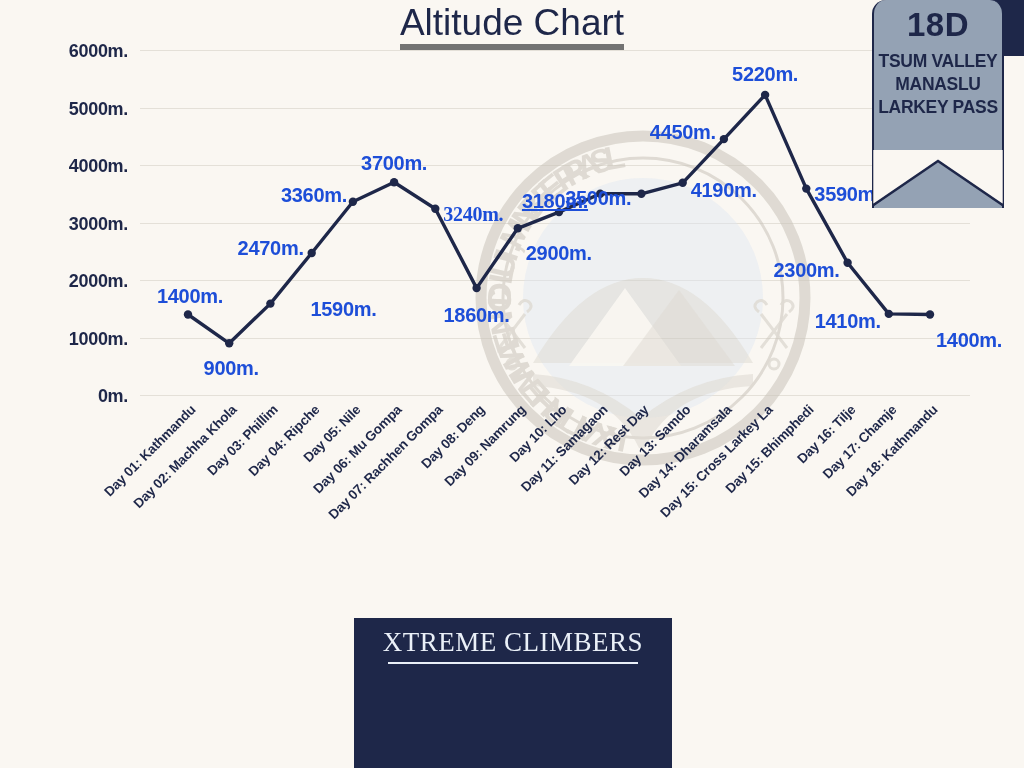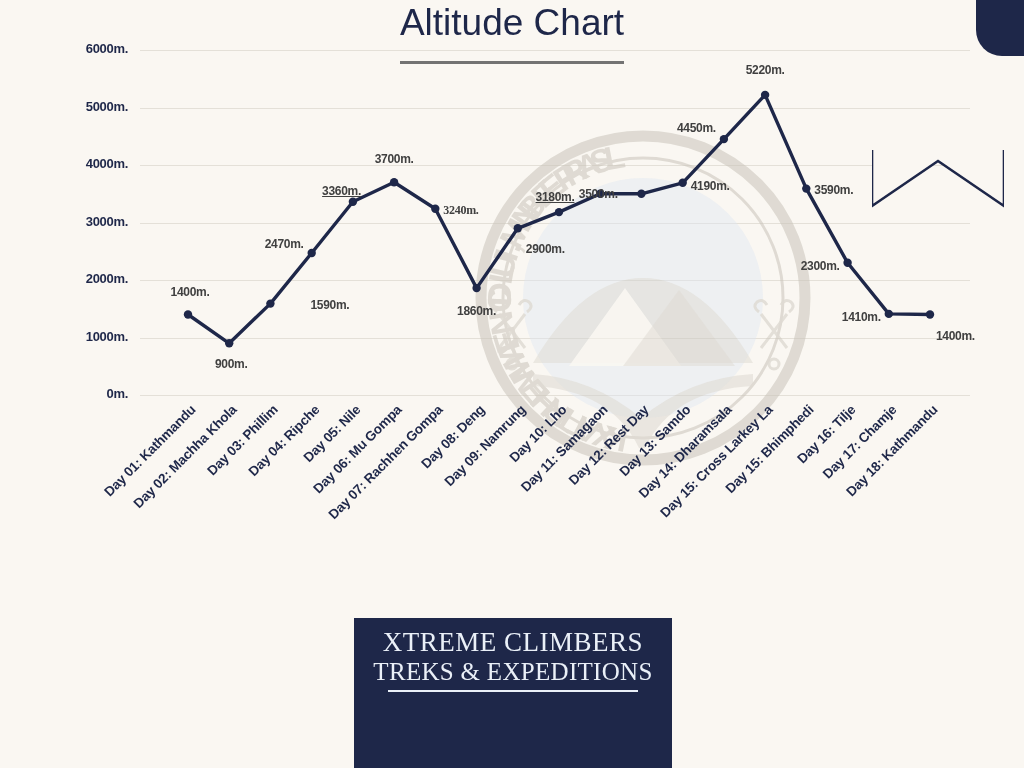--- a/index.html
+++ b/index.html
@@ -12,39 +12,39 @@
   #stage { position:relative; width:1024px; height:768px; background:#FAF7F2; }
 
   
   .chart-title {
     position:absolute; left:0; top:2px; width:1024px;
     text-align:center;
     font-size:37px; font-weight:400; color:#1E2749;
     letter-spacing:0px;
   }
   .chart-title span {
-    border-bottom:3px solid #737373;
-    padding-bottom:18px;
+    border-bottom:7px solid #737373;
+    padding-bottom:1px;
   }
 
   
   #plot {
     position:absolute;
     left:140px; top:50px;
     width:830px; height:345px;
   }
   .gridline {
     position:absolute; left:0; width:830px; height:1px;
     background:#E4E0D8;
   }
   .ylabel {
     position:absolute;
     left:-138px; width:126px;
     text-align:right;
-    font-size:13px; font-weight:bold; color:#1E2749;
+    font-size:18px; font-weight:bold; color:#1E2749;
     transform:translateY(-9px);
     letter-spacing:-0.3px;
   }
 
   
   #watermark {
     position:absolute;
     left:333px; top:78px;
     width:340px; height:340px;
     opacity:0.55;
@@ -52,21 +52,21 @@
   }
 
   
   #series-svg {
     position:absolute; left:0; top:0;
     width:830px; height:345px;
     overflow:visible;
   }
   .dlabel {
     position:absolute;
-    font-size:12px; font-weight:bold; color:#404040;
+    font-size:20px; font-weight:bold; color:#1d4ed8;
     white-space:nowrap;
     letter-spacing:-0.3px;
   }
 
   
   #xlabels { position:absolute; left:140px; top:398px; width:830px; height:0; }
   .xlabel {
     position:absolute;
     top:4px;
     font-size:13.5px; font-weight:bold; color:#1E2749;
@@ -213,21 +213,21 @@
           <circle cx="748.8" cy="263.9" r="4.2" fill="#1E2749"></circle>
           <circle cx="790.0" cy="264.5" r="4.2" fill="#1E2749"></circle>
         </g>
     </svg>
 
     <div id="dlabels">
         <div class="dlabel" style="left: 50px; top: 234.5px; transform: translateX(-50%);">1400m.</div>
         <div class="dlabel" style="left: 91.2222px; top: 307.25px; transform: translateX(-50%);">900m.</div>
         <div class="dlabel" style="left: 138.444px; top: 247.575px; margin-left: 32px;">1590m.</div>
         <div class="dlabel" style="left: 163.667px; top: 186.975px; transform: translateX(-100%);">2470m.</div>
-        <div class="dlabel" style="left: 221px; top: 133.8px; transform: translateX(-100%); text-decoration: underline;">3360m.</div>
+        <div class="dlabel" style="left: 207px; top: 133.8px; transform: translateX(-100%);">3360m.</div>
         <div class="dlabel" style="left: 254.111px; top: 102.25px; transform: translateX(-50%);">3700m.</div>
         <div class="dlabel" style="left: 303.333px; top: 152.7px; font-family: Liberation Serif, serif;">3240m.</div>
         <div class="dlabel" style="left: 336.556px; top: 254.05px; transform: translateX(-50%);">1860m.</div>
         <div class="dlabel" style="left: 385.778px; top: 184.25px; margin-top: 8px;">2900m.</div>
         <div class="dlabel" style="left: 415px; top: 140.15px; transform: translateX(-50%); text-decoration: underline;">3180m.</div>
         <div class="dlabel" style="left: 458.222px; top: 137px; transform: translateX(-50%);">3500m.</div>
         <div class="dlabel" style="left: 550.667px; top: 128.825px;">4190m.</div>
         <div class="dlabel" style="left: 575.889px; top: 71.125px; transform: translateX(-100%);">4450m.</div>
         <div class="dlabel" style="left: 625.111px; top: 12.85px; transform: translateX(-50%);">5220m.</div>
         <div class="dlabel" style="left: 674.333px; top: 132.575px;">3590m.</div>
@@ -253,24 +253,31 @@
       <div class="xlabel" style="left: 542.667px;">Day 13: Samdo</div>
       <div class="xlabel" style="left: 583.889px;">Day 14: Dharamsala</div>
       <div class="xlabel" style="left: 625.111px;">Day 15: Cross Larkey La</div>
       <div class="xlabel" style="left: 666.333px;">Day 15: Bhimphedi</div>
       <div class="xlabel" style="left: 707.556px;">Day 16: Tilje</div>
       <div class="xlabel" style="left: 748.778px;">Day 17: Chamje</div>
       <div class="xlabel" style="left: 790px;">Day 18: Kathmandu</div>
     </div>
 
   <div id="badge-corner"></div>
+  <div id="badge">
+    <div class="badge-days">18D</div>
+    <div class="badge-lines">
+      <div class="badge-line">TSUM VALLEY</div>
+      <div class="badge-line">MANASLU</div>
+      <div class="badge-line">LARKEY PASS</div>
+    </div>
+  </div>
   <svg id="badge-clip" viewBox="0 0 132 208">
     <path d="M -1 150 L -1 207 L 66 162 L 133 207 L 133 150 Z" fill="#FAF7F2"></path>
     <path d="M 0 150 L 0 206 L 66 161 L 132 206 L 132 150" fill="none" stroke="#1E2749" stroke-width="2.6"></path>
   </svg>
 
   <div id="footer">
     <div class="f1">XTREME CLIMBERS</div>
-    <div class="f2">TREKS &amp; EXPEDITIONS</div>
     <div class="f-rule"></div>
   </div>
 
 </div>
 
 </body></html>

